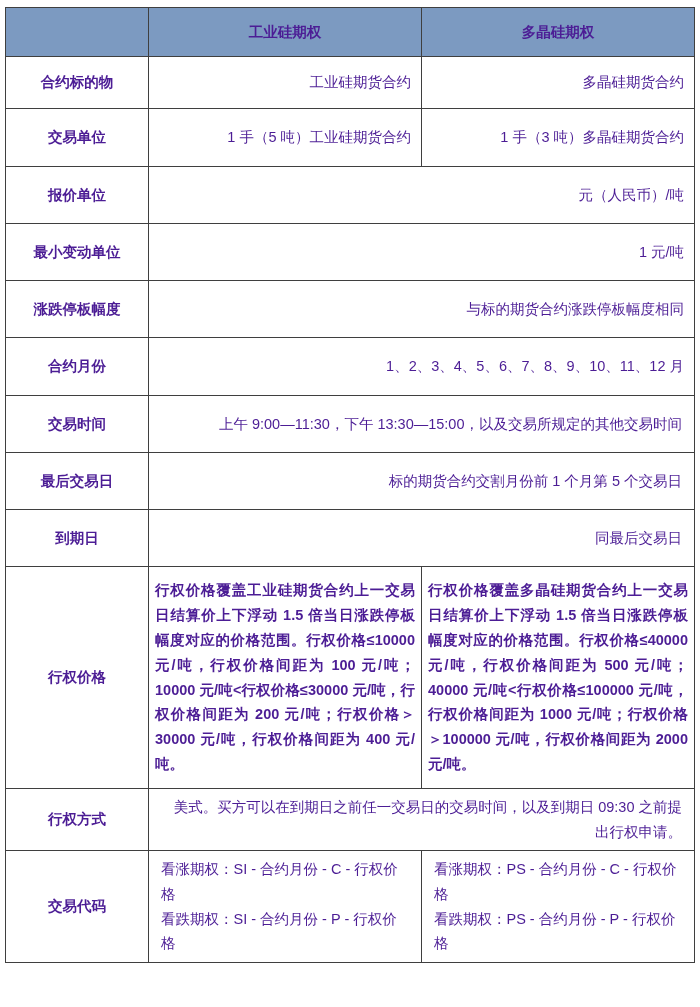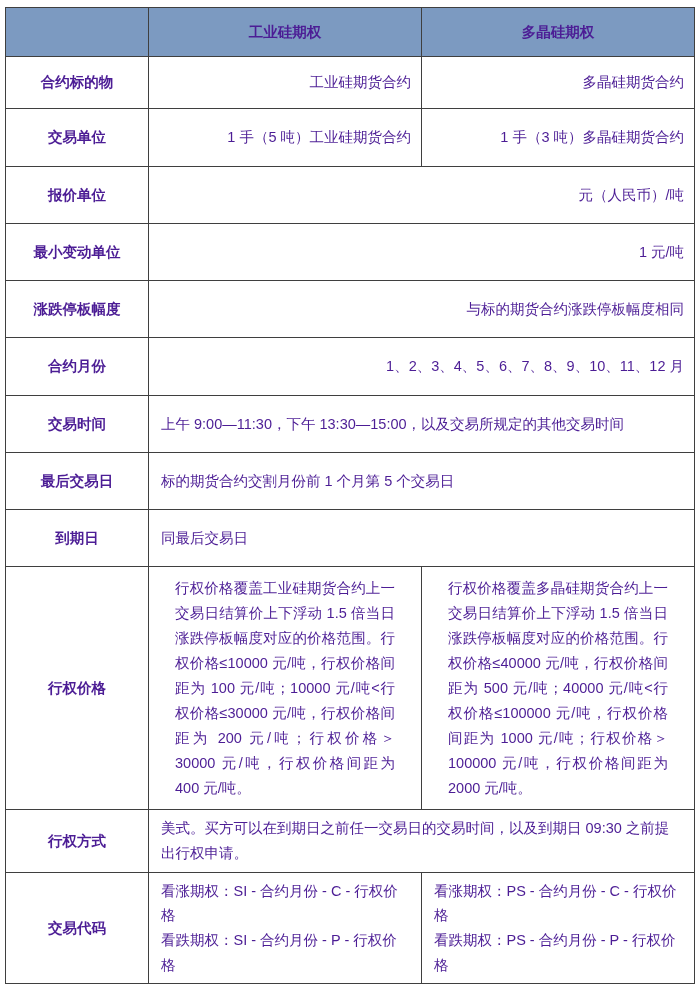--- a/index.html
+++ b/index.html
@@ -36,27 +36,28 @@
     text-align: center;
     height: 49px;
   }
   td.label {
     font-weight: bold;
     text-align: center;
     font-size: 15px;
     padding: 4px 6px;
   }
   td.center { text-align: right; padding: 6px 10px; }
-  td.left   { text-align: left;  padding: 6px 12px; }
+  td.left   { text-align: right;  padding: 6px 12px; }
   td.para {
     text-align: justify;
-    padding: 9px 26px;
+    padding: 9px 6px;
     font-size: 13.5px;
     line-height: 1.72;
     vertical-align: middle;
+    font-weight: bold;
   }
   td.code { text-align: left; padding: 6px 12px; line-height: 1.7; font-size: 14px; }
 
   tr.r61  { height: 52px; }
   tr.r58  { height: 58px; }
   tr.r57  { height: 57px; }
   tr.r56  { height: 56px; }
   tr.r222 { height: 222px; }
 </style>
 </head>

